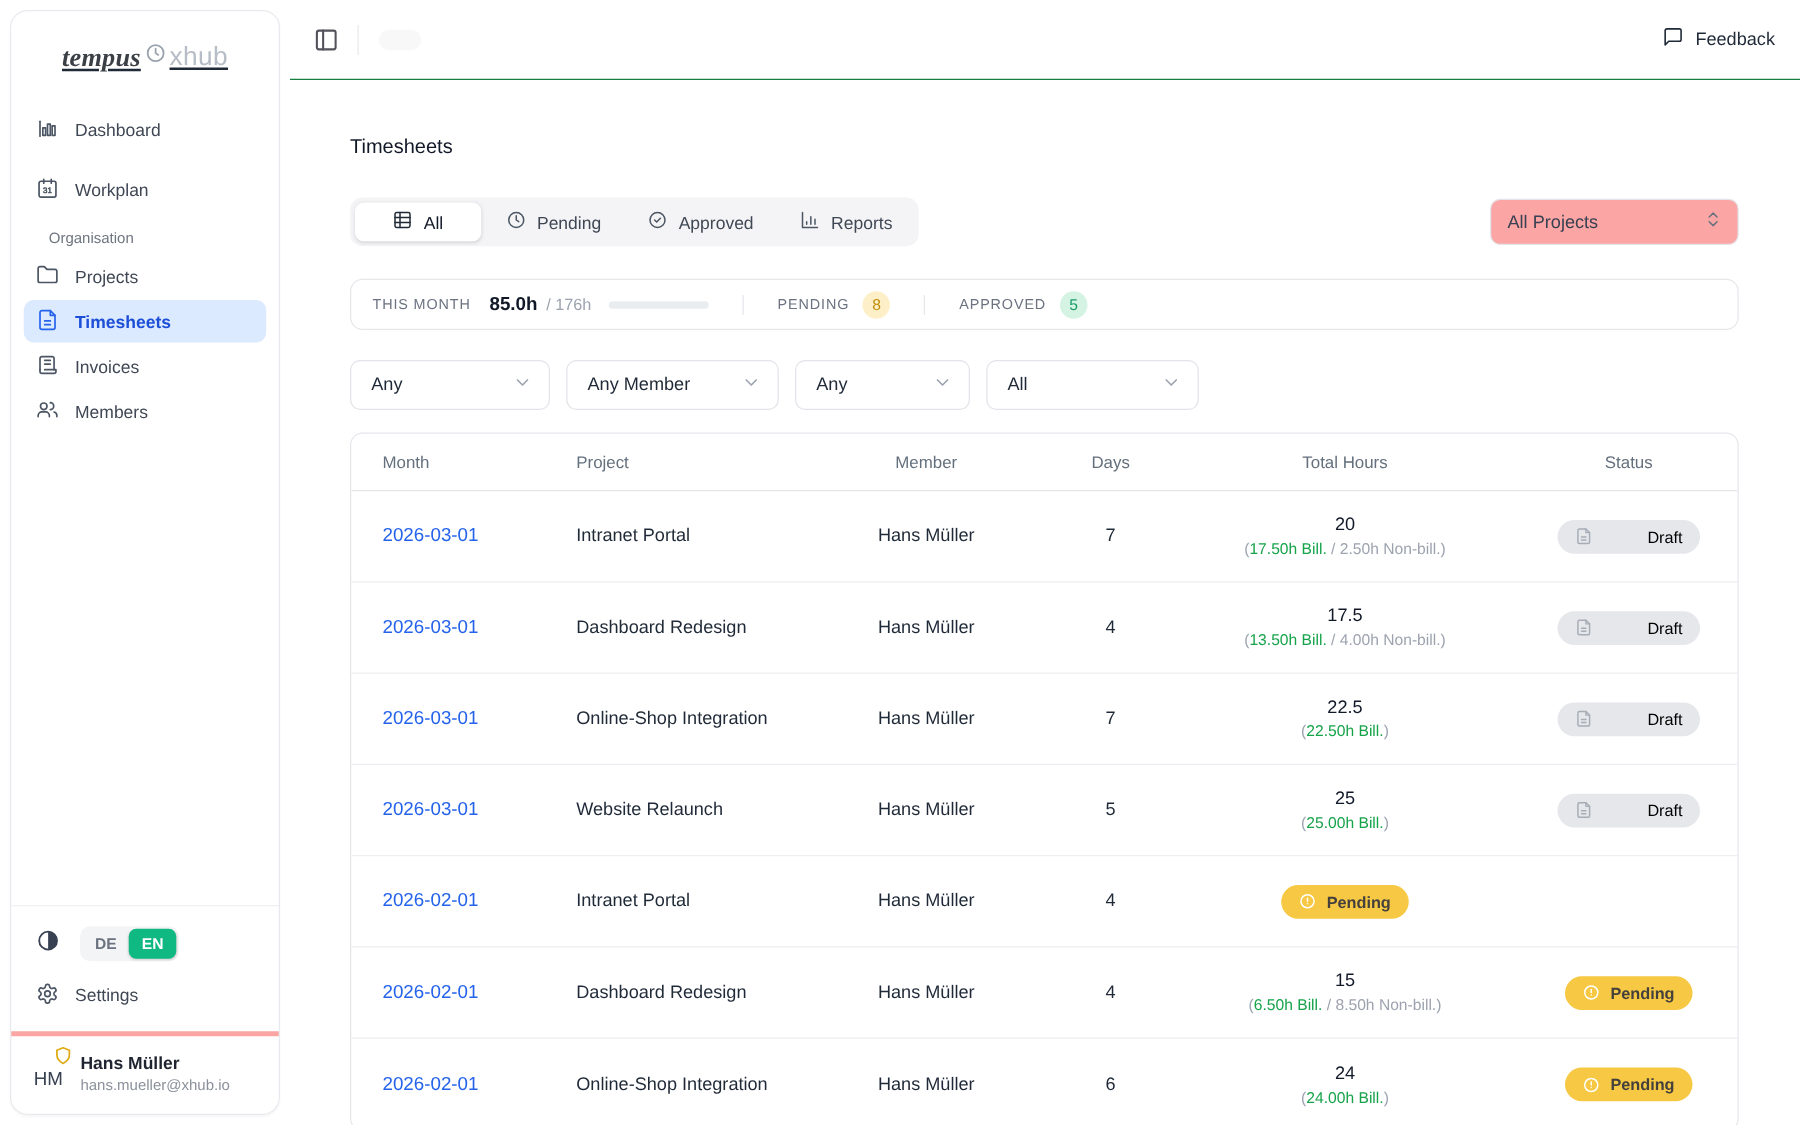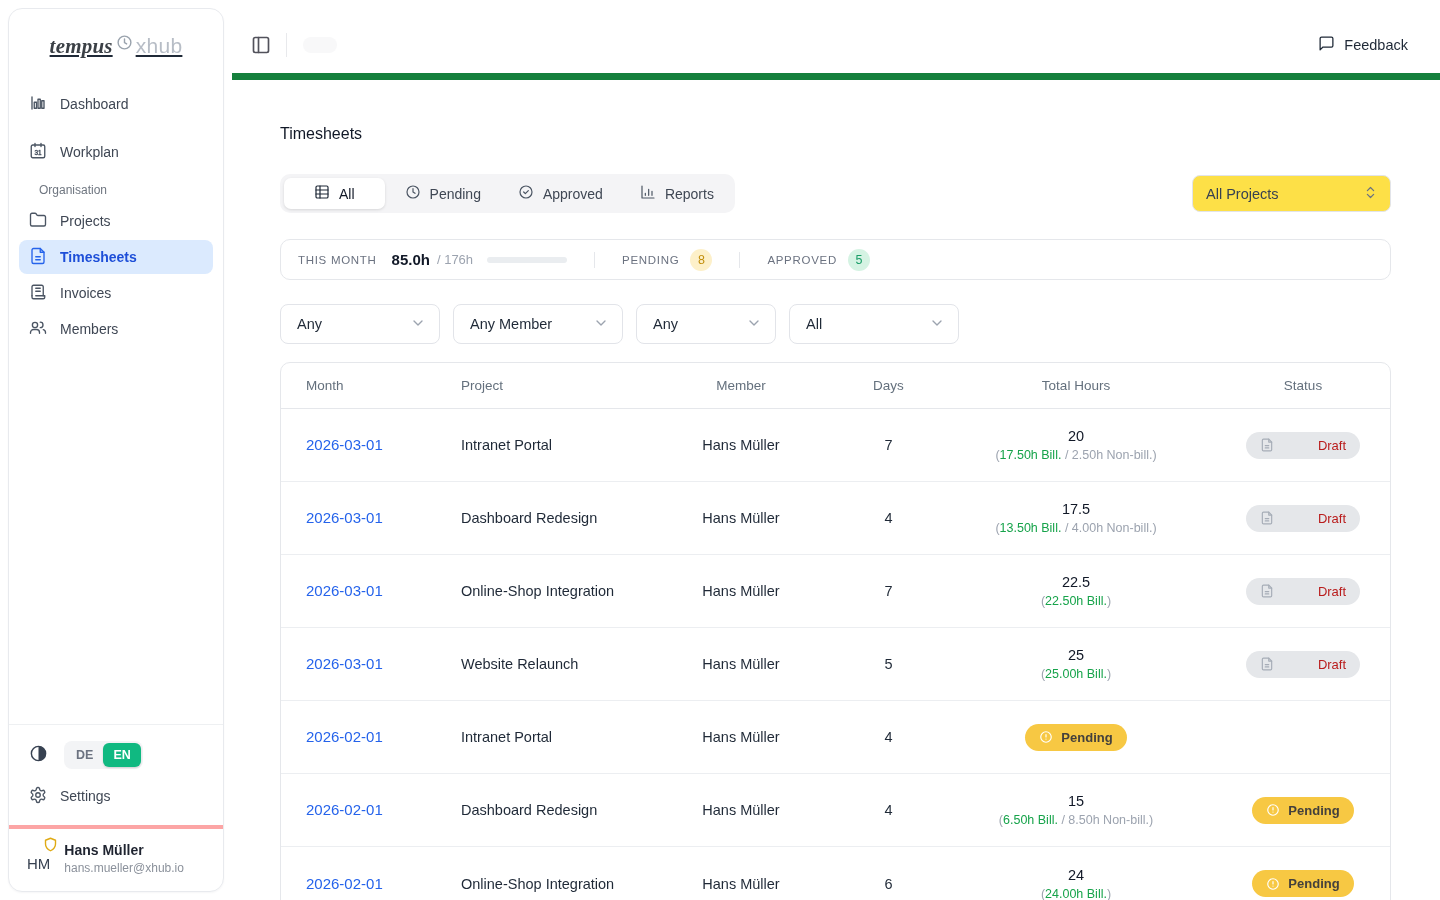--- a/index.html
+++ b/index.html
@@ -34,42 +34,42 @@
   .settings-wrap { padding:0 10px; }
   .user-box { border-top:4px solid #fca5a5; margin-top:12px; padding:13px 18px 16px;
     display:flex; align-items:center; gap:14px; }
   .avatar { position:relative; font-size:15px; color:#374151; padding-top:10px; }
   .avatar .shield { position:absolute; top:-8px; right:-8px; color:#dfaa14; }
   .user-name { font-weight:700; font-size:14px; color:#1f2430; }
   .user-email { font-size:12px; color:#8b919b; margin-top:3px; }
 
   
   .main { margin-left:232px; height:900px; }
-  .topbar { height:64px; border-bottom:7px solid #15803d; display:flex; align-items:center;
-    padding:0 32px 0 19px;margin-top:16px; }
+  .topbar { height:64px; border-bottom:1px solid #15803d; display:flex; align-items:center;
+    padding:0 20px 0 19px; }
   .panel-btn { display:flex; align-items:center; color:#52525b; cursor:pointer; }
   .topbar-divider { width:1px; height:24px; background:#e8e9ec; margin:0 16px 0 15px; }
   .skeleton-pill { width:34px; height:16px; border-radius:8px; background:#f8f8f9; }
   .feedback-btn { margin-left:auto; display:flex; align-items:center; gap:9px;
     font-size:14.5px; color:#1f2937; cursor:pointer; }
 
   .content { padding:45px 49px 0 48px; }
   .page-title { font-size:16px; font-weight:400; color:#111827; margin-bottom:31px; }
 
   .tabs-row { display:flex; align-items:center; justify-content:space-between; margin-bottom:26px; }
   .tabs { display:flex; align-items:center; background:#f4f4f6; border-radius:10px; padding:4px; gap:3px; }
   .tab { display:flex; align-items:center; gap:9px; padding:6px 17px; font-size:14px;
     color:#3f4754; border-radius:7px; cursor:pointer; }
   .tab svg { color:#4b5563; }
   .tab.active { background:#fff; box-shadow:0 1px 3px rgba(0,0,0,.12); color:#111827;
     font-weight:500; padding:6px 30px; }
   .tab.active svg { color:#1f2937; }
   .project-select { width:199px; height:37px; border:1px solid #e2e4e9; border-radius:8px;
     display:flex; align-items:center; justify-content:space-between; padding:0 12px 0 13px;
-    font-size:14.5px; color:#374151; cursor:pointer; background:#fde047; }
+    font-size:14.5px; color:#374151; cursor:pointer; background:#fca5a5; }
   .project-select svg { color:#6b7280; }
 
   .statsbar { border:1px solid #e5e7eb; border-radius:10px; height:41px; display:flex;
     align-items:center; padding:0 17px; margin-bottom:24px; }
   .stat-label { font-size:11.5px; font-weight:500; color:#6b7280; letter-spacing:.7px; }
   .stat-hours { font-size:15px; font-weight:700; color:#111827; margin:0 7px 0 15px; }
   .stat-total { font-size:13px; color:#9ca3af; }
   .progress-track { width:80px; height:6px; border-radius:3px; background:#eaedf0; margin-left:14px; overflow:hidden; }
   .progress-fill { height:100%; border-radius:3px; background:#10b981; }
   .stat-sep { width:1px; height:16px; background:#e5e7eb; margin:0 27px; }
@@ -96,21 +96,21 @@
   .date-link { color:#2563eb; font-size:15px; text-decoration:none; cursor:pointer; }
   .td-project { padding-left:5px; font-size:14.5px; color:#1f2937; }
   .td-member, .td-days { text-align:center; font-size:14.5px; color:#1f2937; }
   .td-total { text-align:center; }
   .total-main { font-size:14.5px; color:#111827; margin-bottom:4px; }
   .total-sub { font-size:12.5px; color:#9ca3af; }
   .total-sub .bill { color:#16a34a; }
   .td-status { text-align:center; }
   .pill { display:inline-flex; align-items:center; gap:8px; padding:6px 14px;
     border-radius:999px; font-size:13px; font-weight:500; }
-  .pill.draft { background:#e5e7ea; color:#b91c1c;gap:44px; }
+  .pill.draft { background:#e5e7ea; color:#000000;gap:44px; }
   .pill.draft svg { color:#a6adb7; }
   .pill.pending { background:#f7c843; color:#44403c; font-weight:700; }
   .pill.pending svg { color:#fff; }
 </style>
 </head>
 <body>
 
 <aside class="sidebar">
   <div class="logo">
     <span class="serif">tempus</span>

